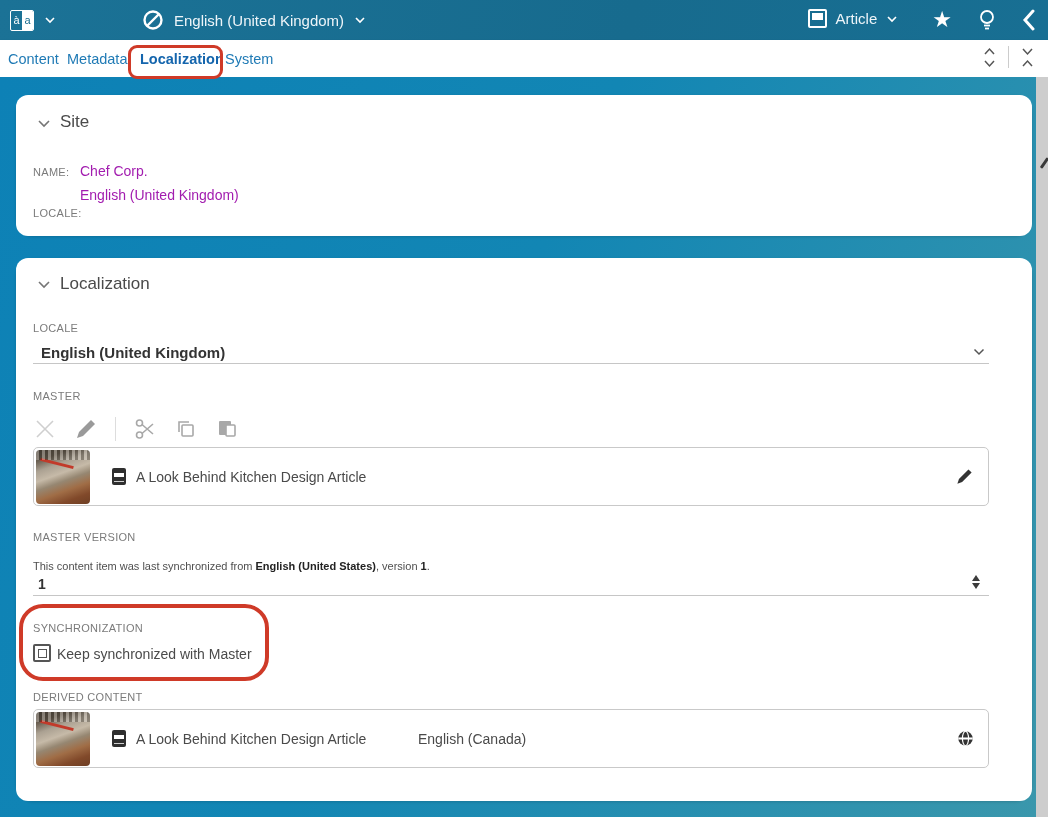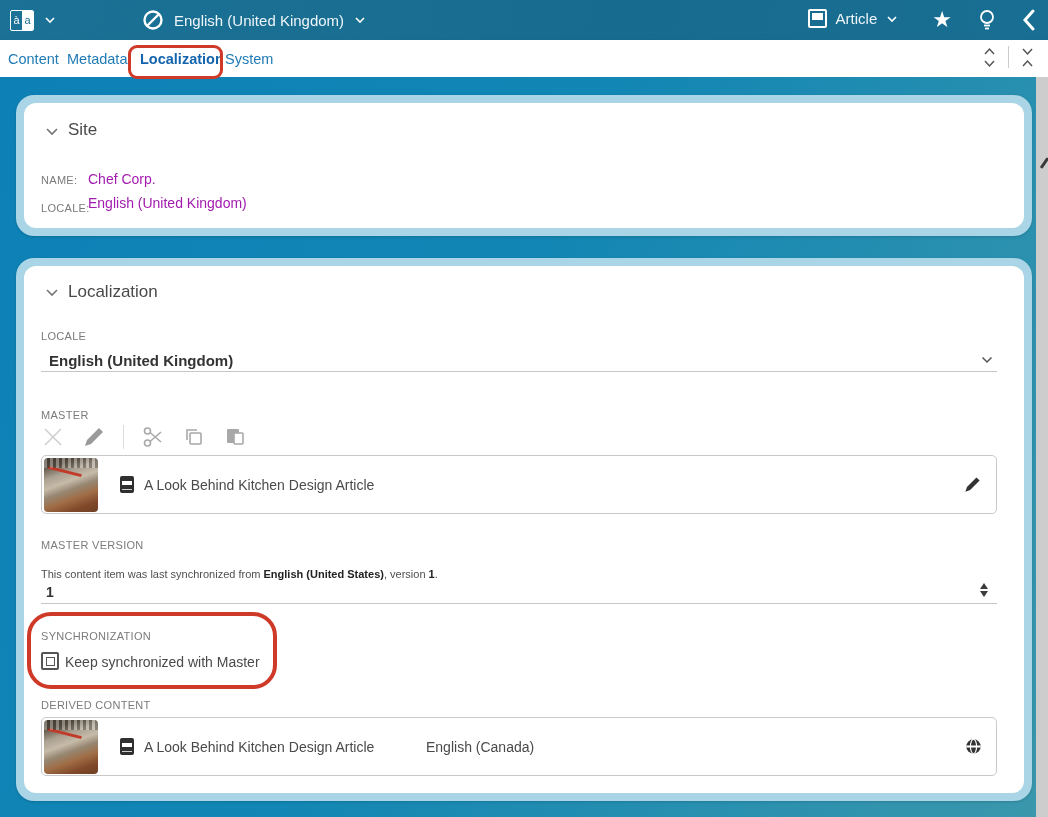--- a/index.html
+++ b/index.html
@@ -48,21 +48,21 @@
 
   
   .content-bg {
     position:absolute; left:0; top:77px; width:1036px; height:740px;
     background:linear-gradient(115deg,#0d81b6 0%,#1286b4 45%,#3a97ac 100%);
   }
   .scrollbar { position:absolute; right:0; top:77px; width:12px; height:740px; background:#cdcdcd; }
   .cursor-mark { position:absolute; right:2px; top:80px; width:3px; height:12px; background:#3a3a3a; transform:rotate(35deg); border-radius:1px; }
 
   
-  .card { position:absolute; background:#a9d5e6; border-radius:18px; padding:8px; box-shadow:0 1px 3px rgba(0,0,0,.15); }
+  .card { position:absolute; background:#a9d5e6; border-radius:18px; padding:0; box-shadow:0 1px 3px rgba(0,0,0,.15); }
   .card-inner { position:relative; background:#fff; border-radius:12px; width:100%; height:100%; }
   .card-site { left:16px; top:95px; width:1016px; height:141px; }
   .card-loc  { left:16px; top:258px; width:1016px; height:543px; }
 
   .sec-chev { position:absolute; color:#757575; }
   .sec-title { position:absolute; font-size:17px; color:#4a4a4a; }
   .lbl { position:absolute; font-size:11px; color:#7b7b7b; letter-spacing:.3px; }
   .val { position:absolute; font-size:14px; color:#a21caf; }
 
   
@@ -193,21 +193,21 @@
 <div class="card card-site">
   <div class="card-inner">
     <span class="sec-chev icon-svg" style="left:21px; top:24px;">
       <svg width="14" height="10" viewBox="0 0 14 10">
           <path d="M2 2l5 5 5-5" fill="none" stroke="#757575" stroke-width="1.6"></path>
         </svg>
     </span>
     <span class="sec-title" style="left:44px; top:17px;">Site</span>
     <span class="lbl" style="left:17px; top:71px;">NAME:</span>
     <span class="val" style="left:64px; top:68px;">Chef Corp.</span>
-    <span class="lbl" style="left:17px; top:99px;text-align:right;">LOCALE:</span>
+    <span class="lbl" style="left:17px; top:112px;text-align:right;">LOCALE:</span>
     <span class="val" style="left:64px; top:92px;">English (United Kingdom)</span>
   </div>
 </div>
 
 <div class="card card-loc">
   <div class="card-inner">
     <span class="sec-chev icon-svg" style="left:21px; top:22px;">
       <svg width="14" height="10" viewBox="0 0 14 10">
           <path d="M2 2l5 5 5-5" fill="none" stroke="#757575" stroke-width="1.6"></path>
         </svg>
@@ -216,21 +216,21 @@
 
     <span class="lbl" style="left:17px; top:64px;text-align:center;">LOCALE</span>
     <span class="val" style="left:25px; top:86px; font-weight:bold; font-size:15px; color:#333;">English (United Kingdom)</span>
     <div class="underline-field" style="left:17px; top:105px; width:956px;"></div>
     <span class="select-chev icon-svg" style="left:957px; top:90px;">
       <svg width="12" height="8" viewBox="0 0 12 8">
           <path d="M1.5 1.5L6 6l4.5-4.5" fill="none" stroke="#555" stroke-width="1.5"></path>
         </svg>
     </span>
 
-    <span class="lbl" style="left:17px; top:143px;">MASTER</span>
+    <span class="lbl" style="left:17px; top:132px;">MASTER</span>
     <div class="toolbar">
       <span class="icon-svg">
         <svg width="24" height="24" viewBox="0 0 24 24">
             <path d="M4 4l16 16M20 4L4 20" stroke="#cfcfcf" stroke-width="1.6"></path>
           </svg>
       </span>
       <span class="icon-svg">
         <svg width="24" height="24" viewBox="0 0 24 24">
             <path d="M3 21l2-6L17 3l4 4L9 19l-6 2z" fill="#9a9a9a"></path>
           </svg>

